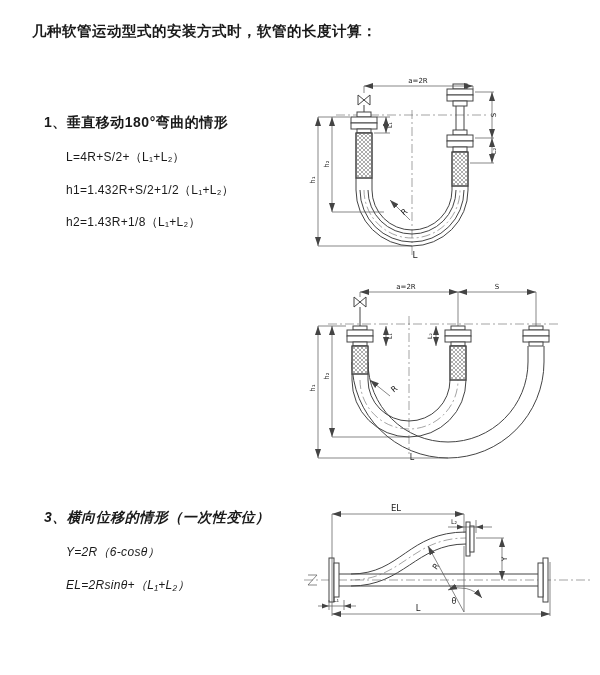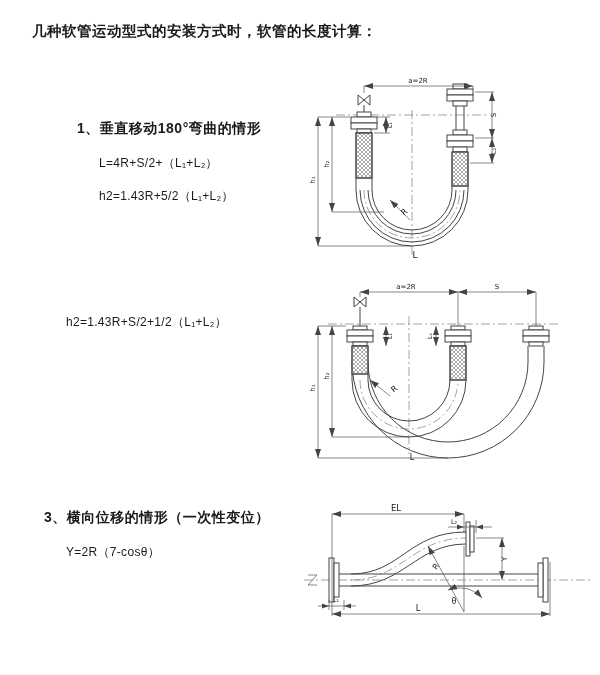--- a/index.html
+++ b/index.html
@@ -6,57 +6,58 @@
   body{
     width:600px;height:675px;background:#ffffff;position:relative;overflow:hidden;
     font-family:"Liberation Sans",sans-serif;color:#1a1a1a;
   }
   .page-title{
     position:absolute;left:32px;top:22px;font-size:14.5px;font-weight:bold;letter-spacing:.5px;text-align:center;
   }
   .section{position:absolute;left:44px;width:270px;}
   .section .heading{font-size:14px;font-weight:bold;letter-spacing:.5px;}
   .formulas{margin-top:9px;padding-left:22px;font-size:12px;line-height:32.5px;letter-spacing:.3px;}
-  .sec1{top:120px;margin-left:33px;}
+  .sec1{top:114px;}
   .sec2{top:297px;}
-  .sec3{top:509px;}
+  .sec3{top:509px;font-style:italic;}
   .diagram{position:absolute;}
   .d1{left:306px;top:72px;}
   .d2{left:306px;top:276px;}
   .d3{left:296px;top:500px;}
   svg .ln{stroke:#444;stroke-width:1;fill:none;}
   svg .thin{stroke:#555;stroke-width:.7;fill:none;}
   svg .cl{stroke:#666;stroke-width:.6;fill:none;stroke-dasharray:9 3 2 3;}
   svg .fl{fill:#fff;stroke:#444;stroke-width:1;}
   svg text{fill:#222;font-family:"DejaVu Sans",sans-serif;}
   svg .dimtxt{font-size:7px;}
 </style>
 </head>
 <body>
 
 <div class="page-title">几种软管运动型式的安装方式时，软管的长度计算：</div>
 
 <div class="section sec1">
   <div class="heading">1、垂直移动180°弯曲的情形</div>
   <div class="formulas">
     <div>L=4R+S/2+（L₁+L₂）</div>
-    <div>h2=1.43R+5/2（L₁+L₂）</div>
+    <div>h1=1.432R+S/2+1/2（L₁+L₂）</div>
+    <div>h2=1.43R+1/8（L₁+L₂）</div>
   </div>
 </div>
 
 <div class="section sec2">
   <div class="formulas">
-    <div>h2=1.43R+S/2+1/2（L₁+L₂）</div>
   </div>
 </div>
 
 <div class="section sec3">
   <div class="heading">3、横向位移的情形（一次性变位）</div>
   <div class="formulas">
-    <div>Y=2R（7-cosθ）</div>
+    <div>Y=2R（6-cosθ）</div>
+    <div>EL=2Rsinθ+（L₁+L₂）</div>
   </div>
 </div>
 
 <svg class="diagram d1" width="288" height="188" viewBox="0 0 288 188">
   <defs>
     <marker id="a1" markerWidth="10" markerHeight="8" refX="9" refY="4" orient="auto-start-reverse" markerUnits="userSpaceOnUse">
       <path d="M0,1 L9,4 L0,7 Z" fill="#444"></path>
     </marker>
     <pattern id="braid1" width="4" height="4" patternUnits="userSpaceOnUse">
       <path d="M0,0 L4,4 M4,0 L0,4" stroke="#8a8a8a" stroke-width=".7"></path>

